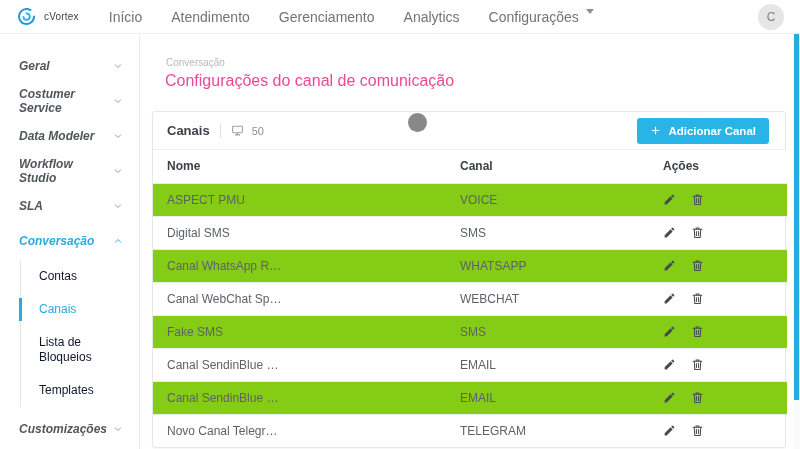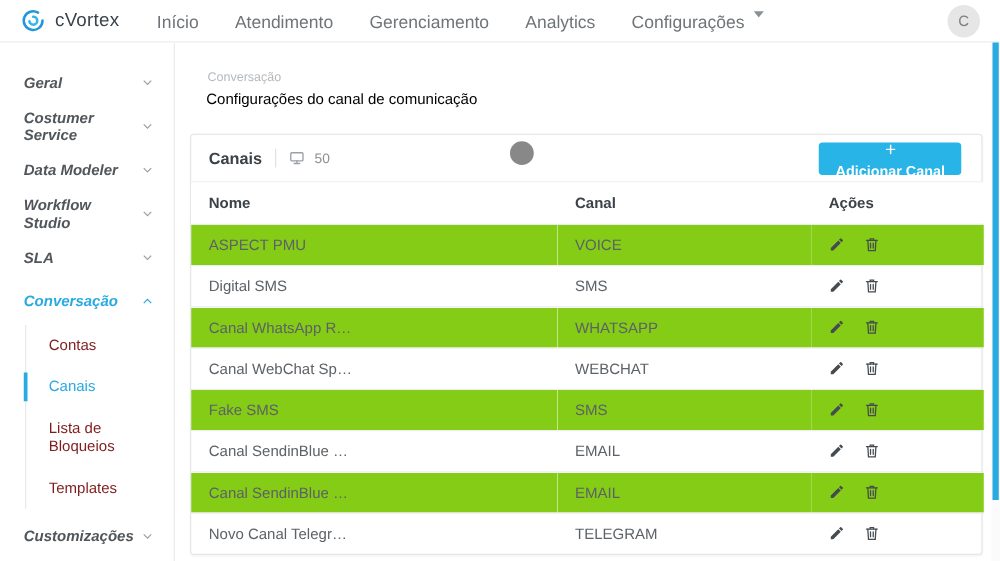--- a/index.html
+++ b/index.html
@@ -9,21 +9,21 @@
     background:#fff; color:#3c4148; position:relative;
   }
 
   
   .navbar {
     position:absolute; top:0; left:0; right:0; height:34px;
     background:#fff; border-bottom:1px solid #eceeef;
     display:flex; align-items:center; padding:0 16px; z-index:5;
   }
   .brand { display:flex; align-items:center; gap:7px; margin-right:30px; cursor:pointer; }
-  .brand-text { font-size:15px; font-weight:500; color:#3a424b; letter-spacing:.2px; }
+  .brand-text { font-size:10px; font-weight:500; color:#3a424b; letter-spacing:.2px; }
   .nav-menu { display:flex; align-items:center; gap:29px; }
   .nav-item { font-size:14px; color:#6f7478; cursor:pointer; display:flex; align-items:flex-start; gap:7px; }
   .caret-down {
     width:0; height:0; border-left:4px solid transparent;
     border-right:4px solid transparent; border-top:5px solid #8a9094;
   }
   .avatar {
     margin-left:auto; width:26px; height:26px; border-radius:50%;
     background:#e6e6e6; color:#7c8186; font-size:12px; font-weight:500;
     display:flex; align-items:center; justify-content:center; cursor:pointer;
@@ -36,48 +36,48 @@
   }
   .side-group {
     height:35px; display:flex; align-items:center; justify-content:space-between;
     padding:0 15px 0 19px; font-size:12px; font-weight:600; color:#51565b; cursor:pointer;font-style:italic;
   }
   .side-group .chev { display:flex; }
   .side-group.active { color:#29abe2; }
   .submenu { position:relative; margin:2px 0 4px 20px; border-left:1px solid #e6e8ea; }
   .sub-item {
     position:relative; padding:9px 22px 9px 18px; font-size:12px;
-    color:#7f1d1d; cursor:pointer; line-height:1.25;
+    color:#0f172a; cursor:pointer; line-height:1.25;
   }
   .sub-item.active { color:#29abe2; }
   .sub-item.active::before {
     content:""; position:absolute; left:-2px; top:5px; bottom:5px; width:3px; background:#29abe2;
   }
 
   
   .content { position:absolute; top:34px; left:141px; right:0; bottom:0; background:#fff; }
   .breadcrumb { margin:23px 0 0 25px; font-size:10px; color:#b4b9bd; }
-  .page-title { margin:4px 0 0 24px; font-size:12px; font-weight:500; color:#000000; }
+  .page-title { margin:4px 0 0 24px; font-size:16px; font-weight:500; color:#ec4899; }
 
   .card {
     margin:21px 0 0 11px; width:634px; background:#fff;
     border:1px solid #e5e7e9; border-radius:3px; box-shadow:0 1px 2px rgba(0,0,0,.04);
   }
   .card-header {
     height:38px; display:flex; align-items:center; padding:0 16px 0 14px;
     border-bottom:1px solid #eceeef;
   }
   .card-title { font-size:13px; font-weight:700; color:#3c4148; }
   .vdivider { width:1px; height:15px; background:#e0e2e4; margin:0 10px; }
   .count-icon { color:#9aa0a6; display:flex; }
   .count-value { margin-left:8px; font-size:11px; color:#8a9094; }
   .add-btn {
     margin-left:auto; height:26px; padding:0 13px; border:none; border-radius:3px;
     background:#29b4e8; color:#fff; font-family:inherit; font-size:11.5px; font-weight:700;
-    display:flex; align-items:center; gap:7px; cursor:pointer;flex-direction:column;
+    display:flex; align-items:center; gap:7px; cursor:pointer;
   }
 
   table { width:100%; border-collapse:collapse; table-layout:fixed; }
   col.c-nome { width:293px; } col.c-canal { width:203px; } col.c-acoes { width:138px; }
   th {
     text-align:left; font-size:12px; font-weight:700; color:#3c4148;
     height:33px; padding-left:14px; border-bottom:1px solid #e8eaeb; background:#fff;
   }
   td {
     font-size:12px; color:#5d6267; height:33px; padding-left:14px;

